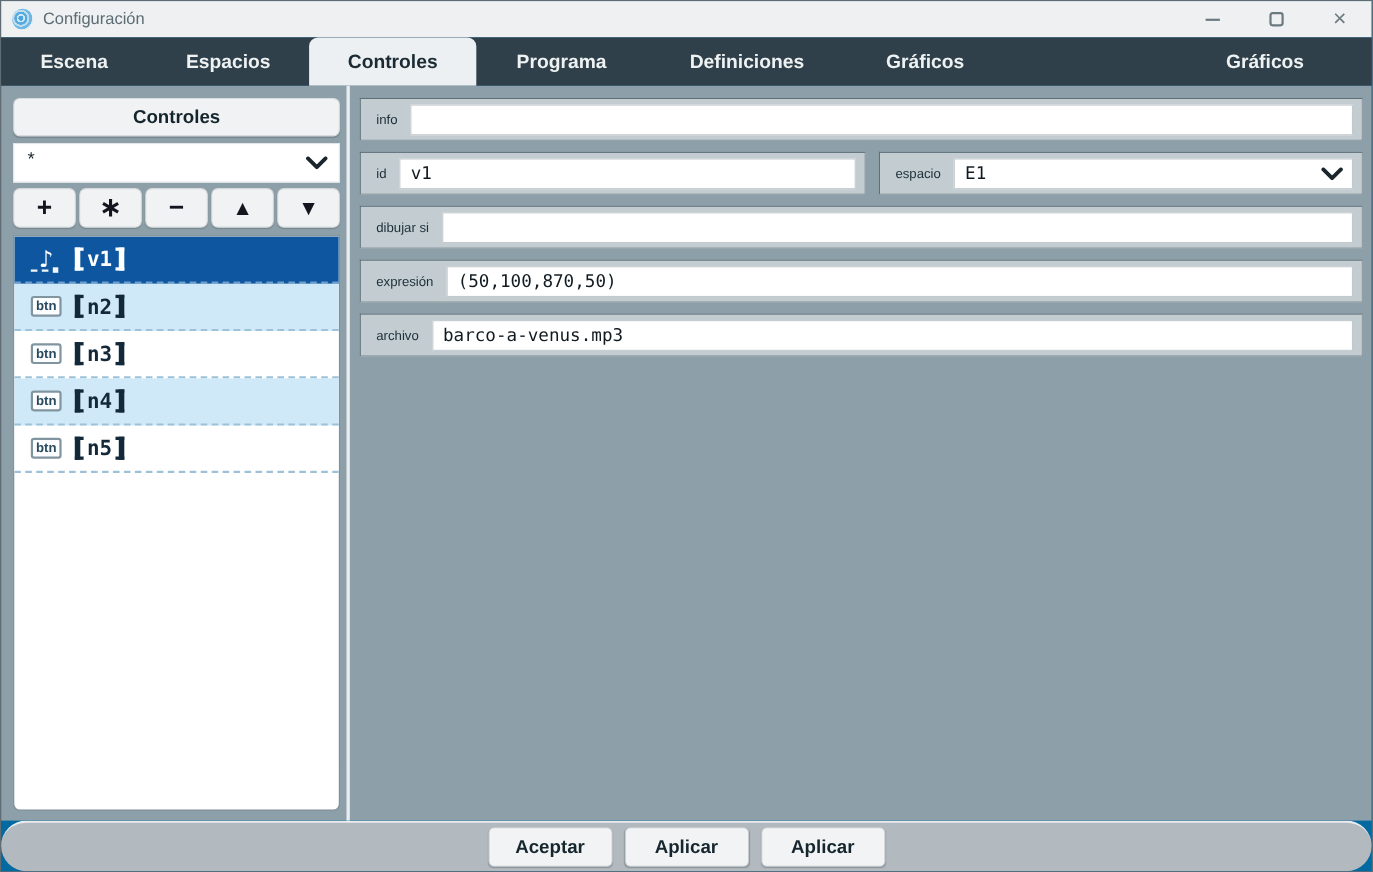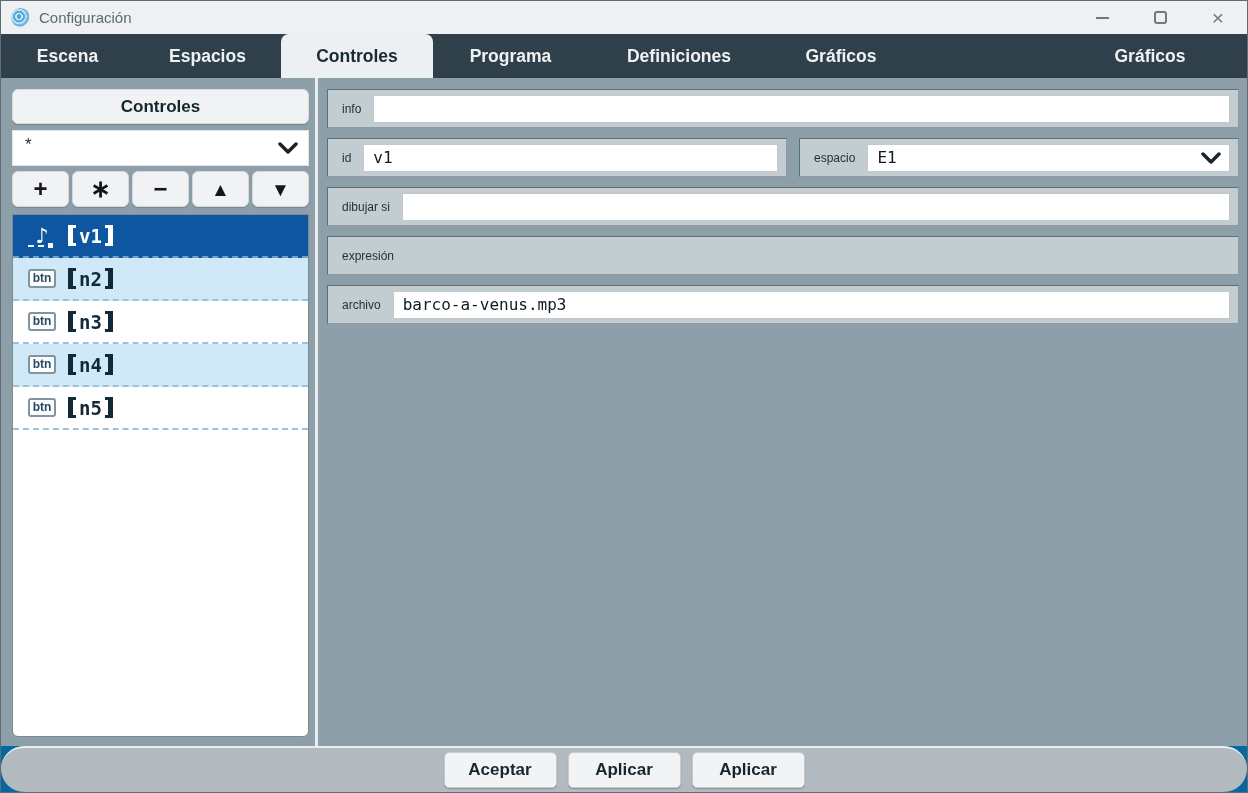--- a/index.html
+++ b/index.html
@@ -330,20 +330,21 @@
         </div>
       </div>
 
       <div class="group">
         <span class="f-label">dibujar si</span>
         <input class="f-input" type="text" value="" style="">
       </div>
 
       <div class="group">
         <span class="f-label">expresión</span>
+        <input class="f-input" type="text" value="(50,100,870,50)" style="">
       </div>
 
       <div class="group">
         <span class="f-label">archivo</span>
         <input class="f-input" type="text" value="barco-a-venus.mp3" style="">
       </div>
 
     </div>
   </div>
 

